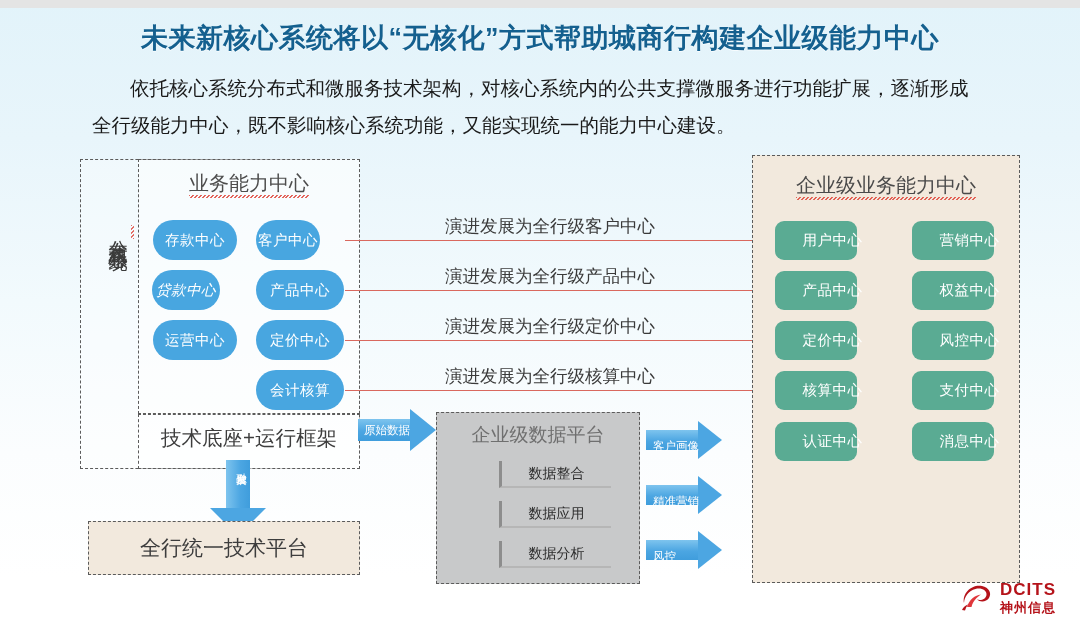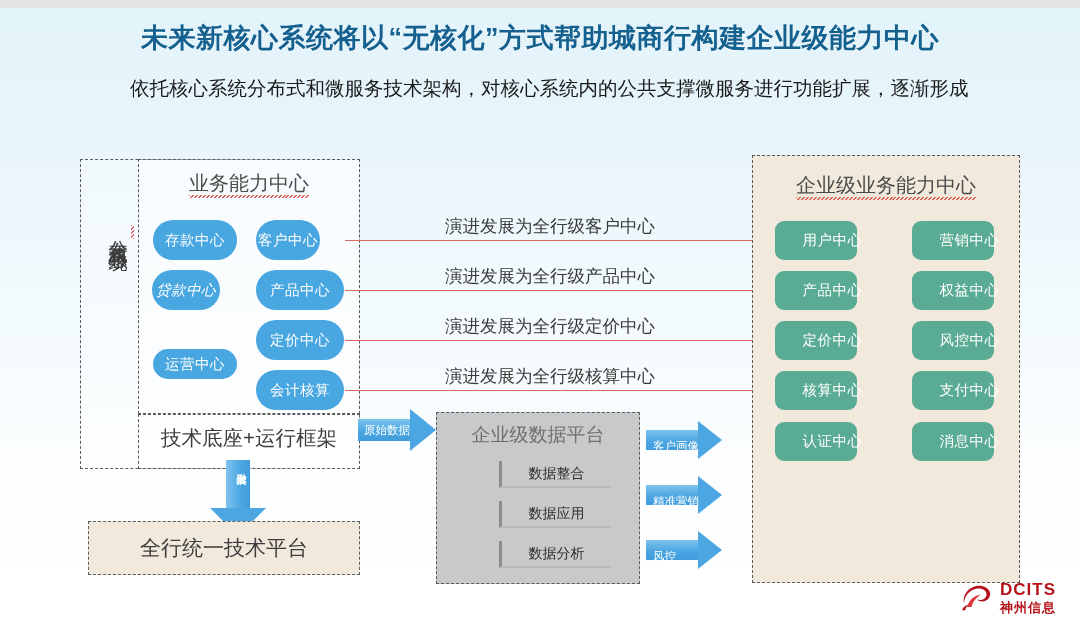--- a/index.html
+++ b/index.html
@@ -213,37 +213,38 @@
 </head>
 <body>
 
 <div id="slide">
 
   <div class="topbar"></div>
 
   <div class="title">未来新核心系统将以“无核化”方式帮助城商行构建企业级能力中心</div>
   <div class="subtitle">
     <span>依托核心系统分布式和微服务技术架构，对核心系统内的公共支撑微服务进行功能扩展，逐渐形成</span>
+    <span class="l2">全行级能力中心，既不影响核心系统功能，又能实现统一的能力中心建设。</span>
   </div>
 
   <div class="dash" id="core-outer"></div>
 
   <div id="core-vlabel">
     <span class="vtxt">分布式核心系统</span>
   </div>
 
   <div class="dash" id="biz-center">
     <div class="panel-title" id="biz-center-title">
       <span class="sq">业务能力中心</span>
     </div>
   </div>
 
   <div class="chip blue" style="left:153px;top:220px;width:84px;height:40px;">存款中心</div>
   <div class="chip blue" style="left:152px;top:270px;width:68px;height:40px;font-style:italic;">贷款中心</div>
-  <div class="chip blue" style="left:153px;top:320px;width:84px;height:30px;margin-top:29px;">运营中心</div>
+  <div class="chip blue" style="left:153px;top:320px;width:84px;height:40px;">运营中心</div>
 
   <div class="chip blue" style="left:256px;top:220px;width:64px;height:40px;">客户中心</div>
   <div class="chip blue" style="left:256px;top:270px;width:88px;height:40px;">产品中心</div>
   <div class="chip blue" style="left:256px;top:320px;width:88px;height:40px;">定价中心</div>
   <div class="chip blue" style="left:256px;top:370px;width:88px;height:40px;">会计核算</div>
 
   <div class="dash" id="tech-base"></div>
   <div id="tech-base-label">技术底座+运行框架</div>
 
   <div id="down-arrow">

